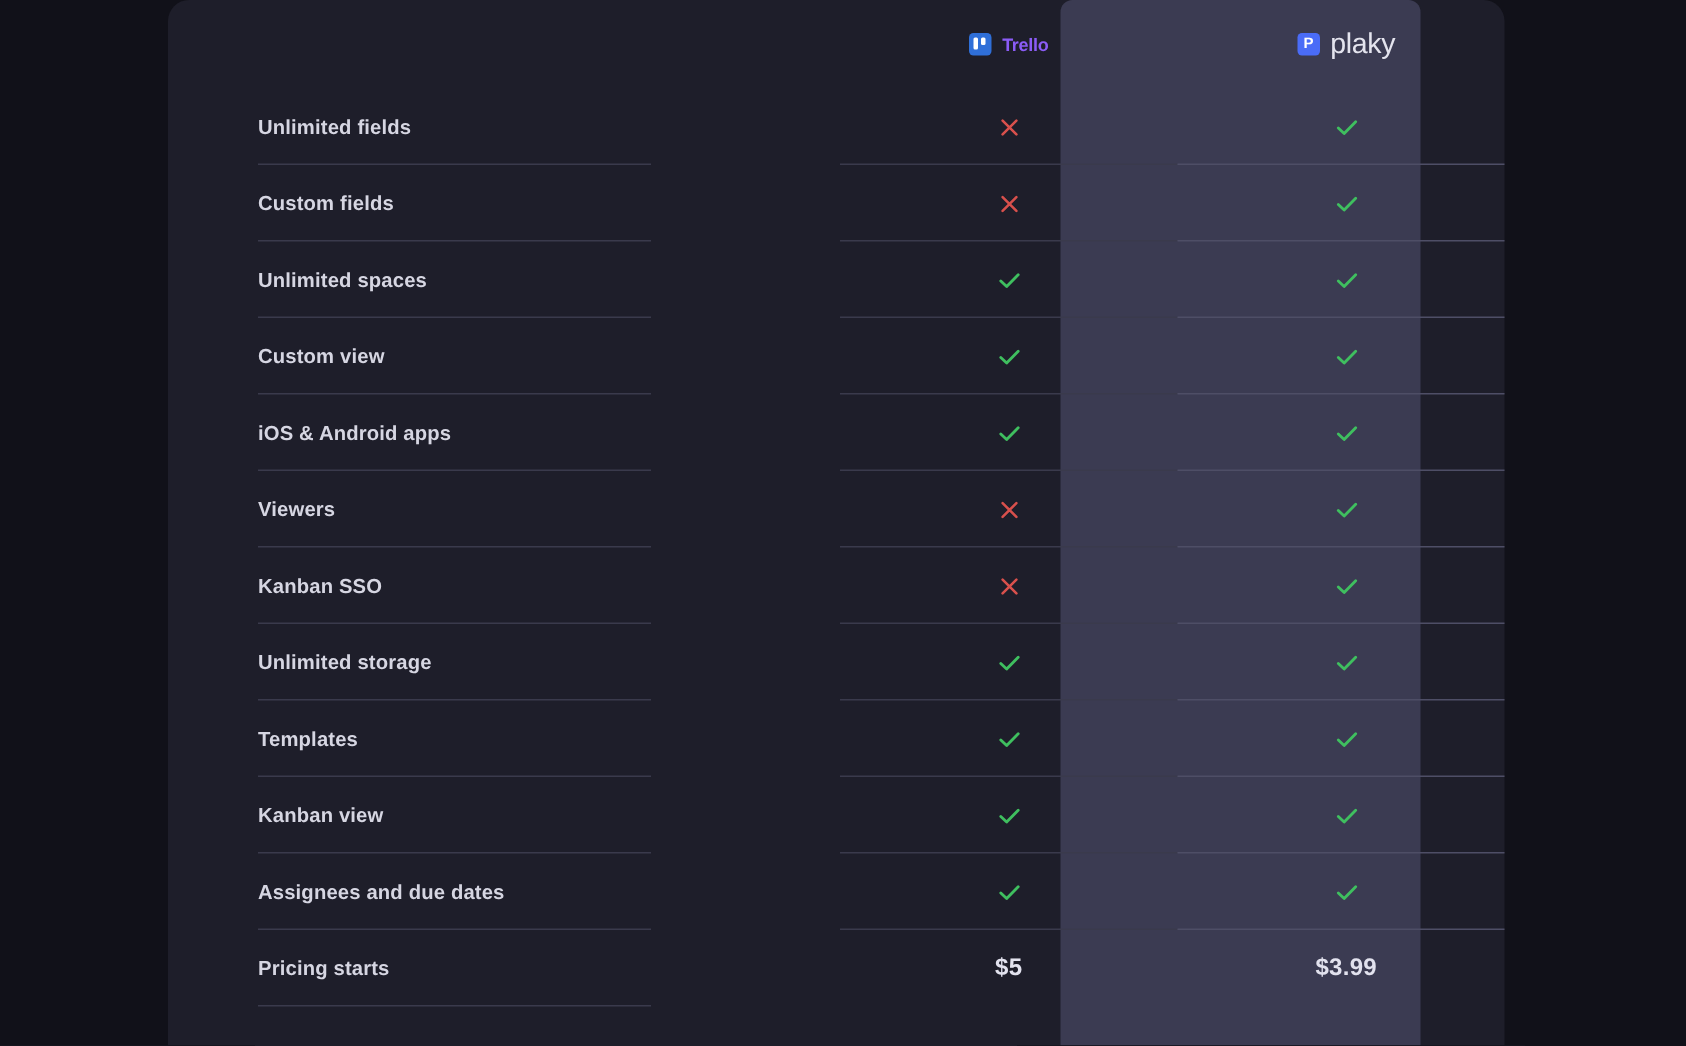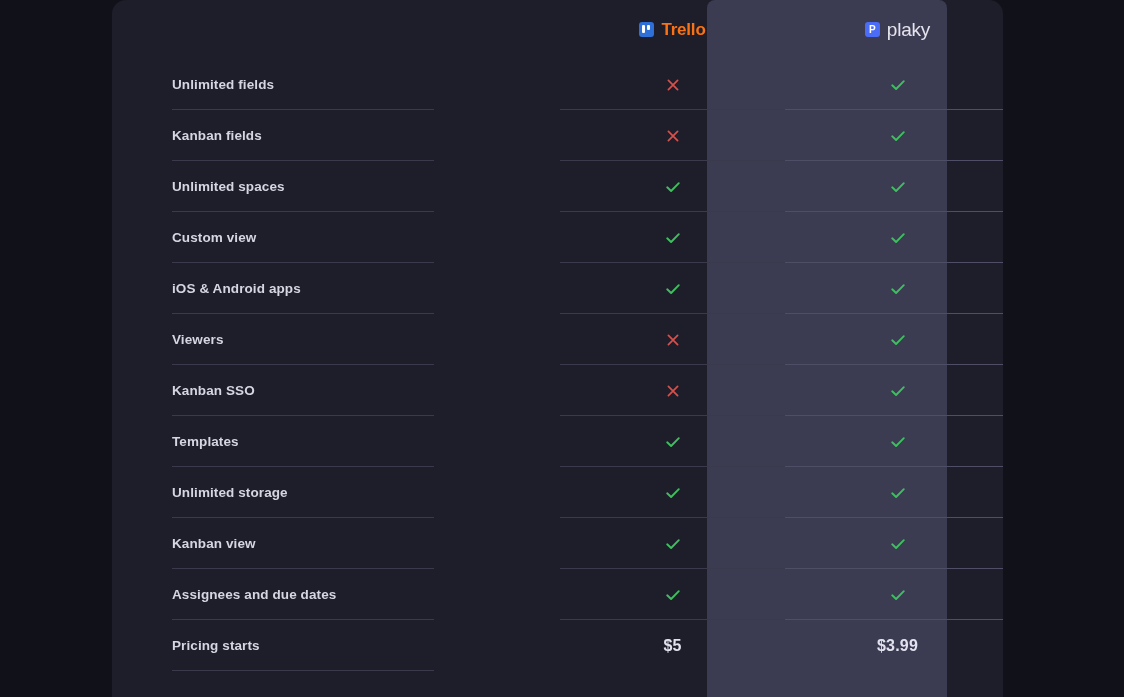--- a/index.html
+++ b/index.html
@@ -105,22 +105,22 @@
   }
   .logo-mark.plaky-mark .glyph {
     color: #ffffff;
     font-size: 10px;
     font-weight: bold;
     line-height: 1;
     font-family: "Liberation Sans", sans-serif;
   }
 
   .logo-text {
-    color: #f97316;
-    font-size: 17px;
+    color: #8b5cf6;
+    font-size: 12px;
     font-weight: bold;
     letter-spacing: -0.2px;
     white-space: nowrap;
   }
   .logo-text.plaky {
     font-weight: normal;
     font-size: 19px;
     color: #e4e4ee;
   }
 
@@ -242,21 +242,21 @@
                     <path d="M2.2 8.3 L6.1 12.0 L13.8 4.2" fill="none" stroke="#3fbf5f" stroke-width="1.9" stroke-linecap="round" stroke-linejoin="round"></path>
                   </svg>
                 </span>
                 <div class="rule"></div>
               </div>
             </td>
           </tr>
           <tr class="feature-row">
             <td>
               <div class="feature-cell">
-                <span class="feature-label">Kanban fields</span>
+                <span class="feature-label">Custom fields</span>
                 <div class="rule"></div>
               </div>
             </td>
             <td>
               <div class="mark-cell">
                 <span>
                   <svg class="mark" viewBox="0 0 16 16" xmlns="http://www.w3.org/2000/svg">
                     <path d="M3.4 3.4 L12.6 12.6 M12.6 3.4 L3.4 12.6" fill="none" stroke="#d8504c" stroke-width="1.7" stroke-linecap="round"></path>
                   </svg>
                 </span>
@@ -410,49 +410,49 @@
                     <path d="M2.2 8.3 L6.1 12.0 L13.8 4.2" fill="none" stroke="#3fbf5f" stroke-width="1.9" stroke-linecap="round" stroke-linejoin="round"></path>
                   </svg>
                 </span>
                 <div class="rule"></div>
               </div>
             </td>
           </tr>
           <tr class="feature-row">
             <td>
               <div class="feature-cell">
+                <span class="feature-label">Unlimited storage</span>
+                <div class="rule"></div>
+              </div>
+            </td>
+            <td>
+              <div class="mark-cell">
+                <span>
+                  <svg class="mark" viewBox="0 0 16 16" xmlns="http://www.w3.org/2000/svg">
+                    <path d="M2.2 8.3 L6.1 12.0 L13.8 4.2" fill="none" stroke="#3fbf5f" stroke-width="1.9" stroke-linecap="round" stroke-linejoin="round"></path>
+                  </svg>
+                </span>
+                <div class="rule"></div>
+              </div>
+            </td>
+            <td>
+              <div class="mark-cell on-highlight">
+                <span>
+                  <svg class="mark" viewBox="0 0 16 16" xmlns="http://www.w3.org/2000/svg">
+                    <path d="M2.2 8.3 L6.1 12.0 L13.8 4.2" fill="none" stroke="#3fbf5f" stroke-width="1.9" stroke-linecap="round" stroke-linejoin="round"></path>
+                  </svg>
+                </span>
+                <div class="rule"></div>
+              </div>
+            </td>
+          </tr>
+          <tr class="feature-row">
+            <td>
+              <div class="feature-cell">
                 <span class="feature-label">Templates</span>
-                <div class="rule"></div>
-              </div>
-            </td>
-            <td>
-              <div class="mark-cell">
-                <span>
-                  <svg class="mark" viewBox="0 0 16 16" xmlns="http://www.w3.org/2000/svg">
-                    <path d="M2.2 8.3 L6.1 12.0 L13.8 4.2" fill="none" stroke="#3fbf5f" stroke-width="1.9" stroke-linecap="round" stroke-linejoin="round"></path>
-                  </svg>
-                </span>
-                <div class="rule"></div>
-              </div>
-            </td>
-            <td>
-              <div class="mark-cell on-highlight">
-                <span>
-                  <svg class="mark" viewBox="0 0 16 16" xmlns="http://www.w3.org/2000/svg">
-                    <path d="M2.2 8.3 L6.1 12.0 L13.8 4.2" fill="none" stroke="#3fbf5f" stroke-width="1.9" stroke-linecap="round" stroke-linejoin="round"></path>
-                  </svg>
-                </span>
-                <div class="rule"></div>
-              </div>
-            </td>
-          </tr>
-          <tr class="feature-row">
-            <td>
-              <div class="feature-cell">
-                <span class="feature-label">Unlimited storage</span>
                 <div class="rule"></div>
               </div>
             </td>
             <td>
               <div class="mark-cell">
                 <span>
                   <svg class="mark" viewBox="0 0 16 16" xmlns="http://www.w3.org/2000/svg">
                     <path d="M2.2 8.3 L6.1 12.0 L13.8 4.2" fill="none" stroke="#3fbf5f" stroke-width="1.9" stroke-linecap="round" stroke-linejoin="round"></path>
                   </svg>
                 </span>

